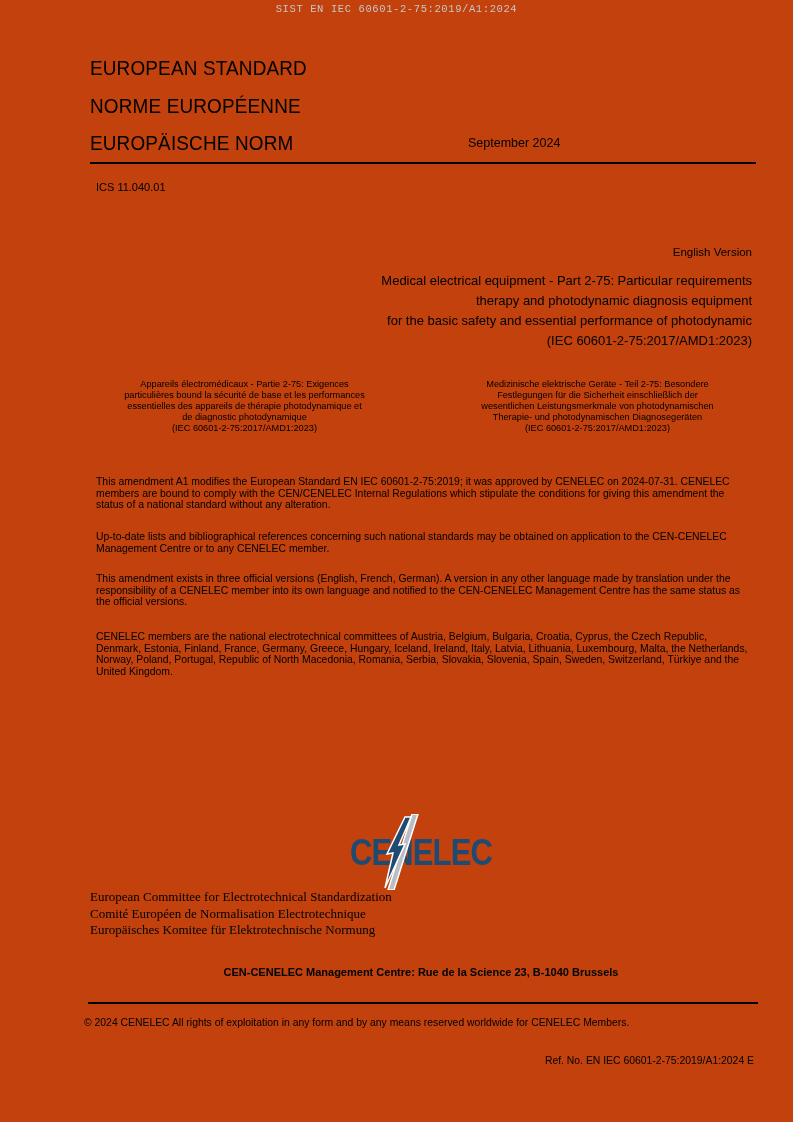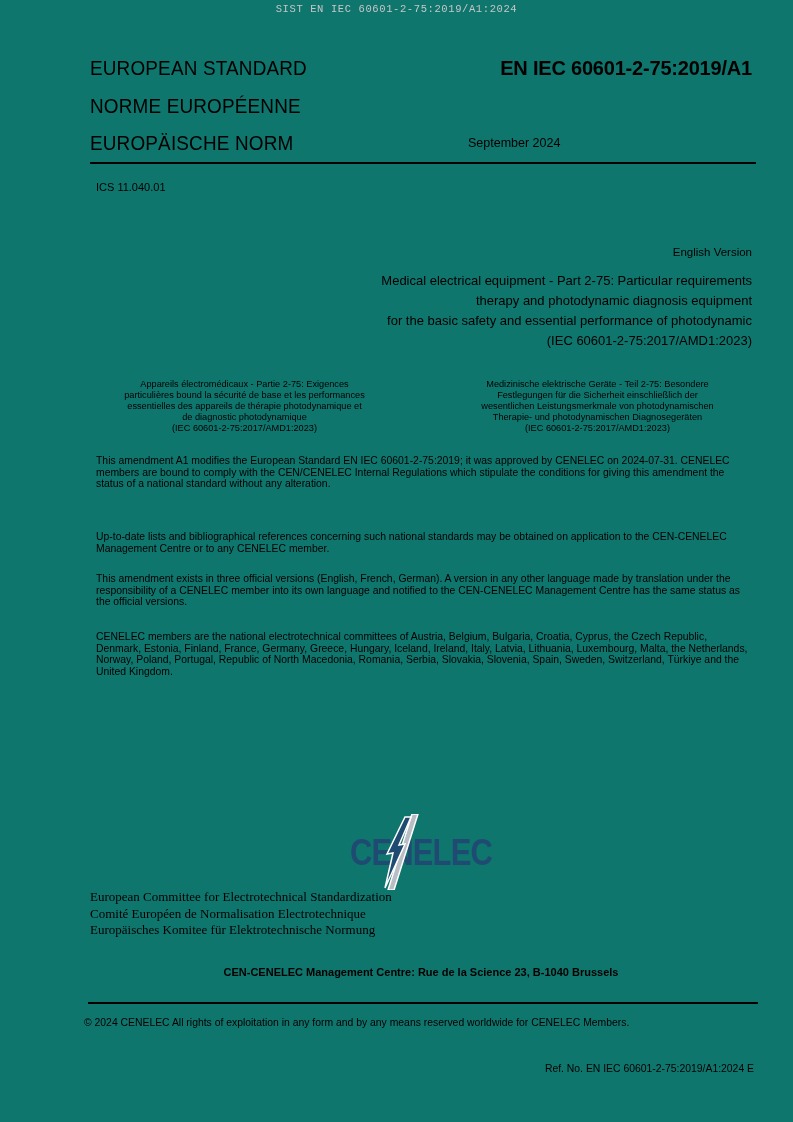--- a/index.html
+++ b/index.html
@@ -2,21 +2,21 @@
 <html><head>
 <meta charset="utf-8">
 <style>
   * { margin:0; padding:0; box-sizing:border-box; }
   html,body { background:#ffffff; }
   body { font-family:"Liberation Sans", sans-serif; color:#1a1a1a; }
   .page {
     position:relative;
     width:793px; height:1122px;
     margin:0 auto;
-    background:#0f766e;
+    background:#c2410c;
     overflow:hidden;
   }
   
   .watermark {
     position:absolute; top:3px; left:0; width:793px;
     text-align:center;
     font-family:"Liberation Mono", monospace;
     font-size:10.5px; letter-spacing:0.6px;
     color:#c7c7c7;
   }
@@ -52,56 +52,55 @@
   .bi-titles { top:379px; display:flex; gap:44px; }
   .bi-titles .bi {
     flex:1; text-align:center;
     font-size:9.2px; line-height:11px; color:#000;
   }
   
   .para {
     position:absolute; left:96px; width:658px;
     font-size:10.4px; line-height:11.6px; color:#000;
   }
-  .p1 { top:455px; } .p2 { top:531px; } .p3 { top:573px; } .p4 { top:631px; }
+  .p1 { top:476px; } .p2 { top:531px; } .p3 { top:573px; } .p4 { top:631px; }
   
   .logo-wrap { top:814px; text-align:center; }
   .logo { display:inline-block; position:relative; width:176px; height:76px; }
   
   .committee {
     top:889px; text-align:left;
     font-family:"Liberation Serif", serif;
     font-size:13px; line-height:16.5px; color:#000;
   }
   .mgmt {
     top:966px; text-align:center;
     font-size:11px; font-weight:bold; color:#000;
   }
   
   .copyright {
     position:absolute; top:1017px; left:84px; width:672px;
     font-size:10.4px; color:#000;
   }
   .refno {
     position:absolute; top:1055px; left:90px; width:664px;
-    text-align:right; font-size:10.4px; color:#000;margin-top:8px;
+    text-align:right; font-size:10.4px; color:#000;
   }
 </style>
 </head>
 <body>
 
 <div class="page">
 
   <div class="watermark">SIST EN IEC 60601-2-75:2019/A1:2024</div>
 
   <div class="std-line std-1">EUROPEAN STANDARD</div>
   <div class="std-line std-2">NORME EUROPÉENNE</div>
   <div class="std-line std-3">EUROPÄISCHE NORM</div>
 
-  <div class="doc-number">EN IEC 60601-2-75:2019/A1</div>
   <div class="date">September 2024</div>
 
   <div class="rule rule-top"></div>
 
   <div class="ics">ICS 11.040.01</div>
 
   <div class="col version-label">English Version</div>
 
   <div class="col main-title">
     <div>Medical electrical equipment - Part 2-75: Particular requirements</div>

